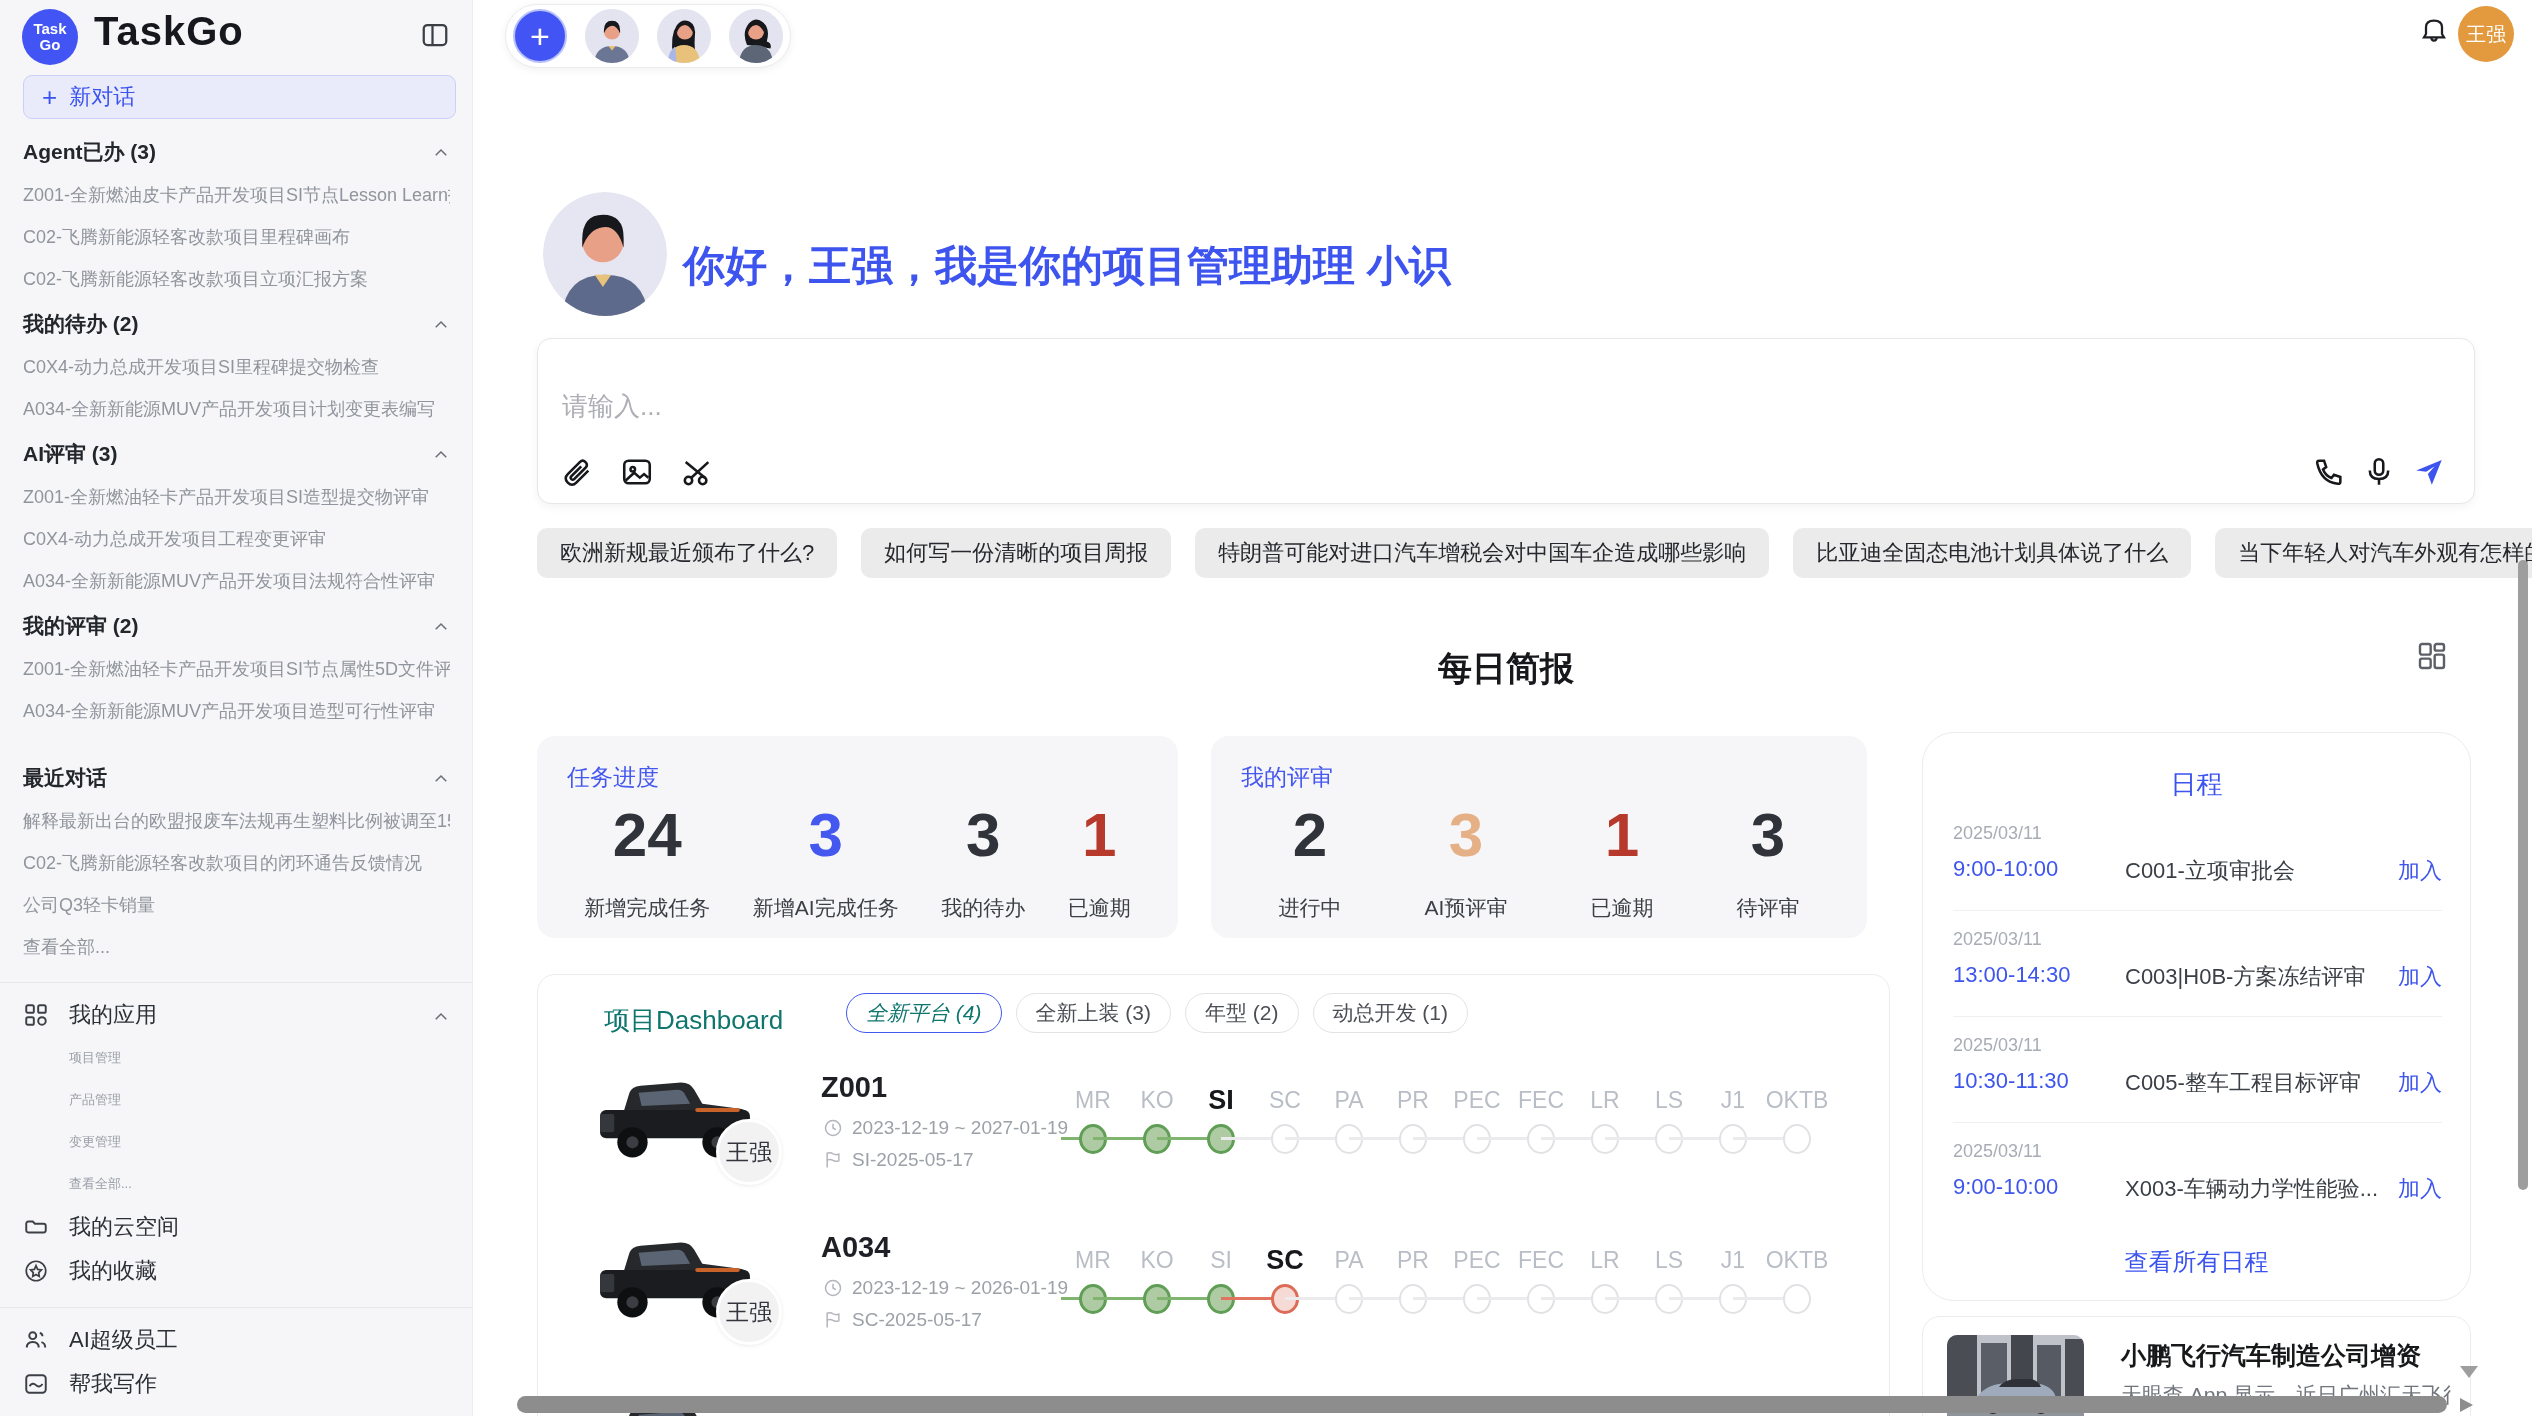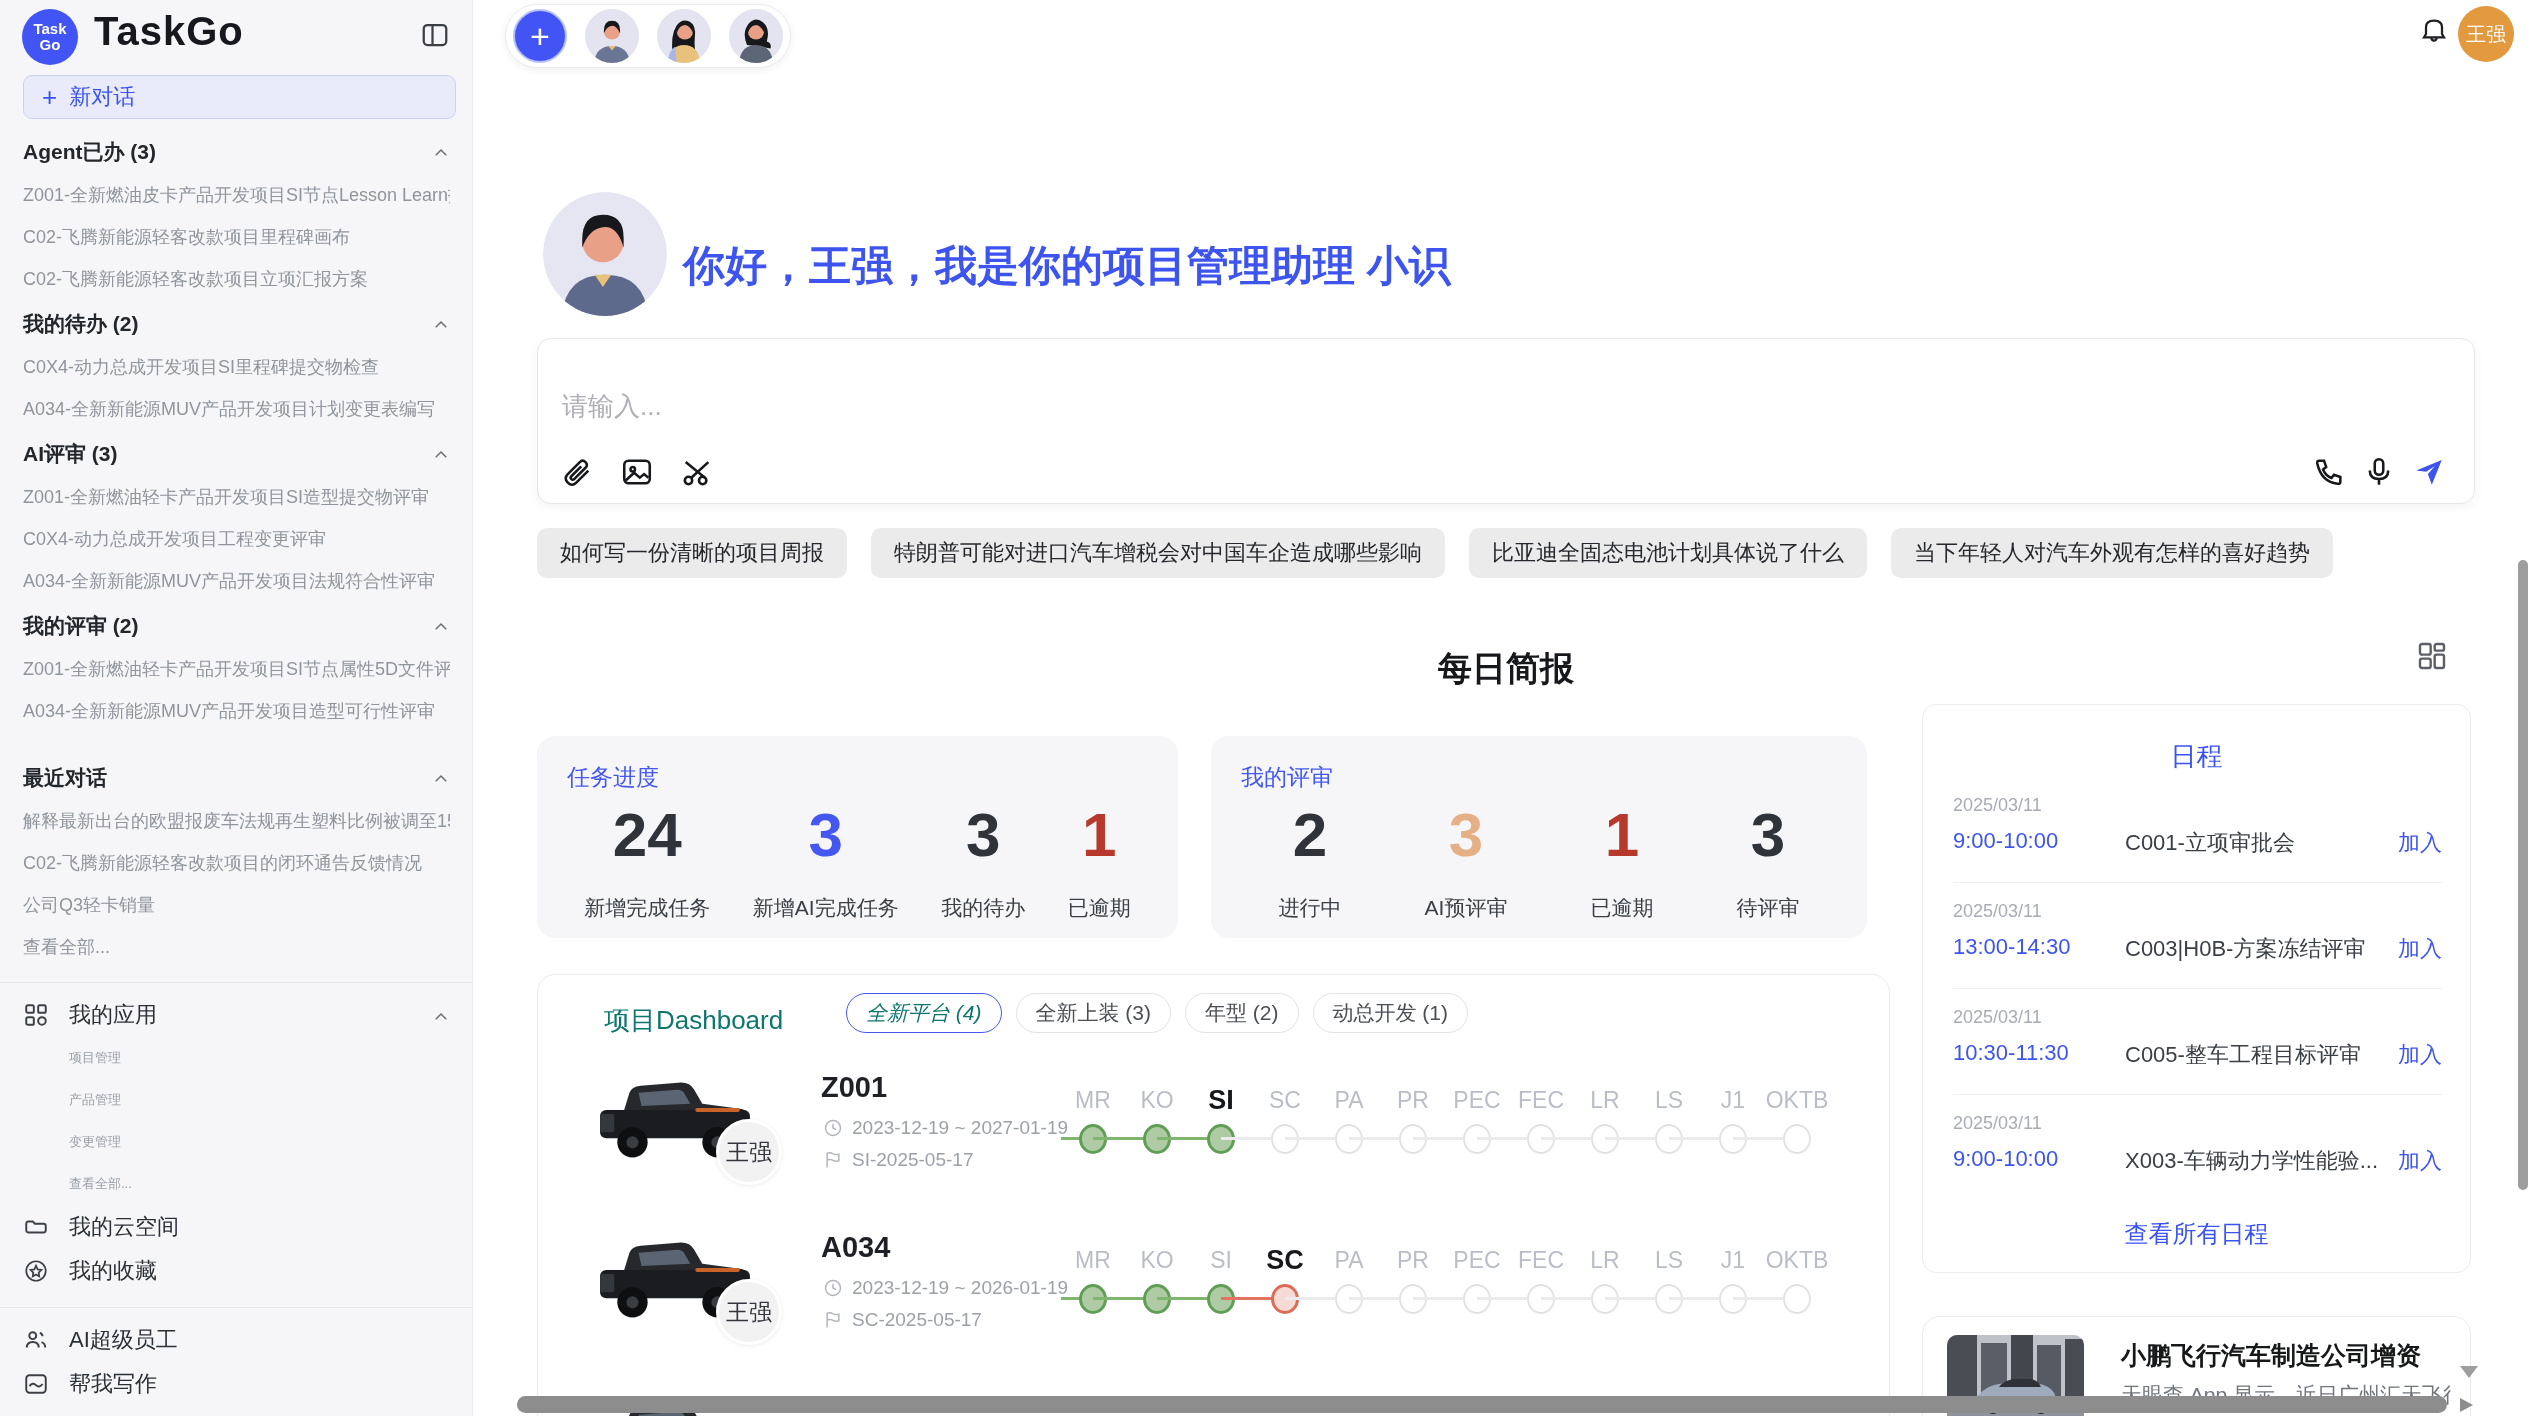--- a/index.html
+++ b/index.html
@@ -97,22 +97,22 @@
   .ms-dots { position:relative; height:44px; }
   .seg { position:absolute; top:20px; height:3px; width:64px; background:#EBEBEE; }
   .seg.stub { width:36px; }
   .seg.green { background:#7FB56E; } .seg.red { background:#E0745E; }
   .dot { position:absolute; top:7px; width:28px; height:30px; border-radius:50%;
     background:#fff; border:2px solid #E2E2E6; }
   .dot.done { background:#AECBA4; border:3px solid #5F9E54; }
   .dot.overdue { background:#F5DAD6; border:3px solid #DC6C57; }
 
   
-  .sched-card { position:absolute; left:1922px; top:704px; width:549px; height:569px; background:#fff;
-    border:1px solid #ECECF0; border-radius:14px; }
+  .sched-card { position:absolute; left:1922px; top:732px; width:549px; height:569px; background:#fff;
+    border:1px solid #ECECF0; border-radius:32px; }
   .sched-title { position:absolute; top:34px; left:0; right:0; text-align:center; font-size:26px; color:#3B53EF; }
   .events { position:absolute; left:30px; right:28px; top:90px; }
   .ev-date { font-size:18px; color:#A8ACB4; }
   .ev-main { display:flex; margin-top:12px; }
   .ev-time { width:172px; font-size:22px; color:#3D55EE; }
   .ev-name { flex:1; font-size:22px; color:#3A3F46; white-space:nowrap; overflow:hidden; }
   .ev-join { font-size:22px; color:#3D55EE; cursor:pointer; }
   .ev-div { border-bottom:1px solid #F0F0F4; margin:24px 0 18px; }
   .sched-viewall { position:absolute; bottom:22px; left:0; right:0; text-align:center;
     font-size:24px; color:#3B53EF; cursor:pointer; }
@@ -357,20 +357,21 @@
             <path d="M5.5 11 Q5.5 17 12 17 Q18.5 17 18.5 11"></path>
             <line x1="12" y1="17" x2="12" y2="21"></line>
           </svg></span>
       <span class="cicon send"><svg viewBox="0 0 24 24" fill="currentColor">
             <path d="M3 11 L21 3.5 L14 21 L11.2 13.4 L16 8 L10 11.8 Z"></path>
           </svg></span>
     </div>
   </div>
 
   <div class="chips">
+      <div class="chip">欧洲新规最近颁布了什么?</div>
       <div class="chip">如何写一份清晰的项目周报</div>
       <div class="chip">特朗普可能对进口汽车增税会对中国车企造成哪些影响</div>
       <div class="chip">比亚迪全固态电池计划具体说了什么</div>
       <div class="chip">当下年轻人对汽车外观有怎样的喜好趋势</div>
     </div>
 
   <div class="brief-title">每日简报</div>
   <div class="brief-grid-icon">
     <svg viewBox="0 0 24 24" fill="none" stroke="currentColor" stroke-width="1.8">
         <rect x="3" y="3" width="8" height="8" rx="1.5"></rect>

